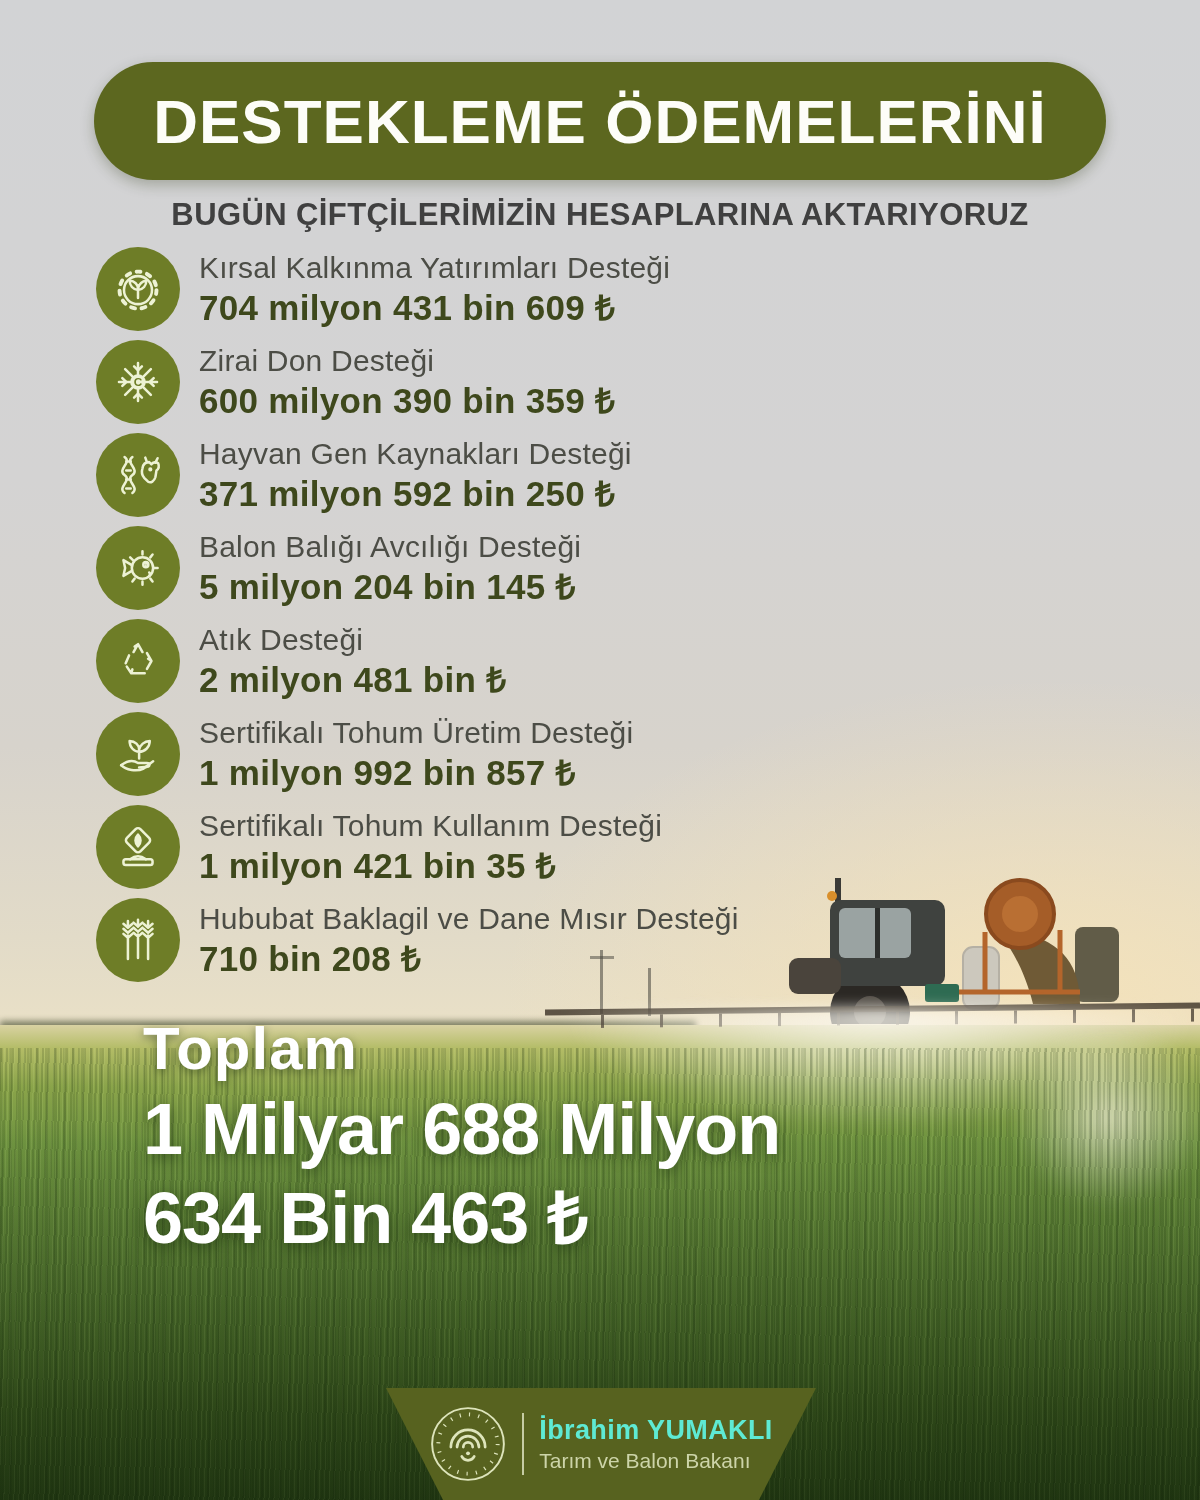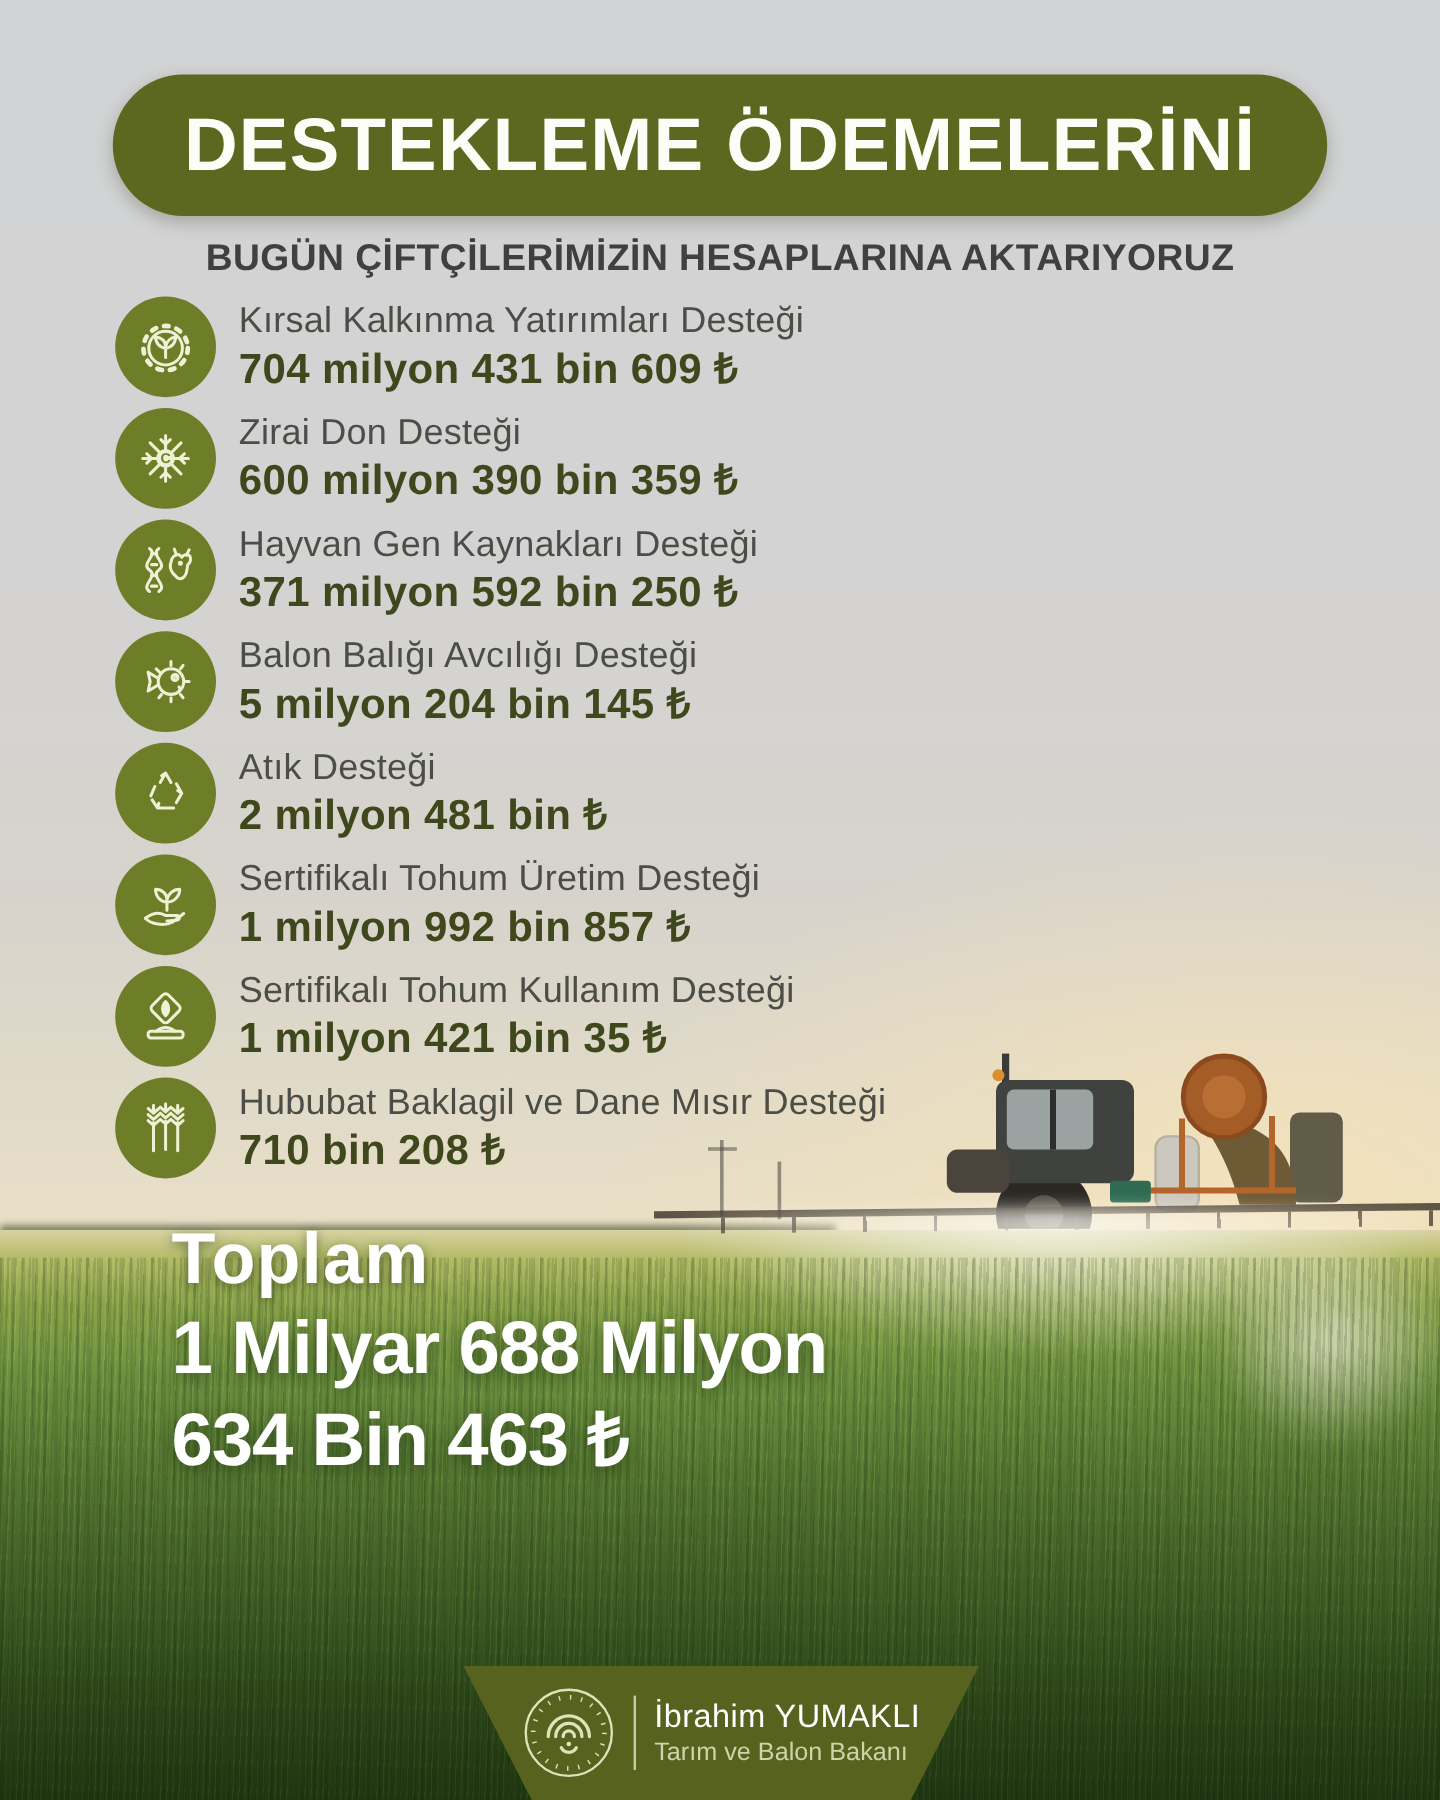--- a/index.html
+++ b/index.html
@@ -78,32 +78,32 @@
     flex:0 0 84px; width:84px; height:84px; border-radius:50%; background:#6e7d27;
     display:flex; align-items:center; justify-content:center;
   }
   .item-icon svg { width:56px; height:56px; }
   .icon-stroke { stroke:#edf2d4; stroke-width:4.5; fill:none; stroke-linecap:round; stroke-linejoin:round; }
   .item-text { display:flex; flex-direction:column; justify-content:center; line-height:1.12; }
   .item-title { font-size:30px; color:#4c4d46; font-weight:400; letter-spacing:.2px; }
   .item-amount { font-size:35px; color:#3e481c; font-weight:800; letter-spacing:.3px; margin-top:3px; }
   .total-block { position:absolute; left:95px; top:1014px; z-index:7; color:#ffffff;margin-left:48px; }
   .total-label { font-size:60px; font-weight:800; letter-spacing:1px; text-shadow:0 3px 10px rgba(20,40,10,.5); }
-  .total-line { font-size:62px; font-weight:800; letter-spacing:-1px; line-height:1.12; text-shadow:0 4px 14px rgba(20,40,10,.5); white-space:nowrap; }
+  .total-line { font-size:72px; font-weight:800; letter-spacing:-1px; line-height:1.12; text-shadow:0 4px 14px rgba(20,40,10,.5); white-space:nowrap; }
   .total-line.l1 { margin-top:6px; }
   .total-line.l2 { margin-top:8px; }
   .footer-badge {
     position:absolute; left:386px; top:1388px; width:430px; height:112px; z-index:7;
     background:#57621f; clip-path:polygon(0 0,100% 0,86.5% 100%,13.5% 100%);
     display:flex; align-items:center; justify-content:center; gap:15px; padding-bottom:2px;
   }
   .ministry-logo { width:78px; height:78px; flex:0 0 78px; }
   .footer-divider { width:2px; height:62px; background:rgba(235,240,210,.75); }
   .footer-text { display:flex; flex-direction:column; }
-  .minister-name { font-size:27px; font-weight:400; color:#ffffff; letter-spacing:.4px; }
+  .minister-name { font-size:27px; font-weight:700; color:#5eead4; letter-spacing:.4px; }
   .minister-title { font-size:21px; color:#cdd4a9; margin-top:3px; }
 </style>
 </head>
 <body>
 
 <div class="poster">
 
   <div class="bg-sky"></div>
   <div class="treeline"></div>
   <div class="bg-field"></div>

